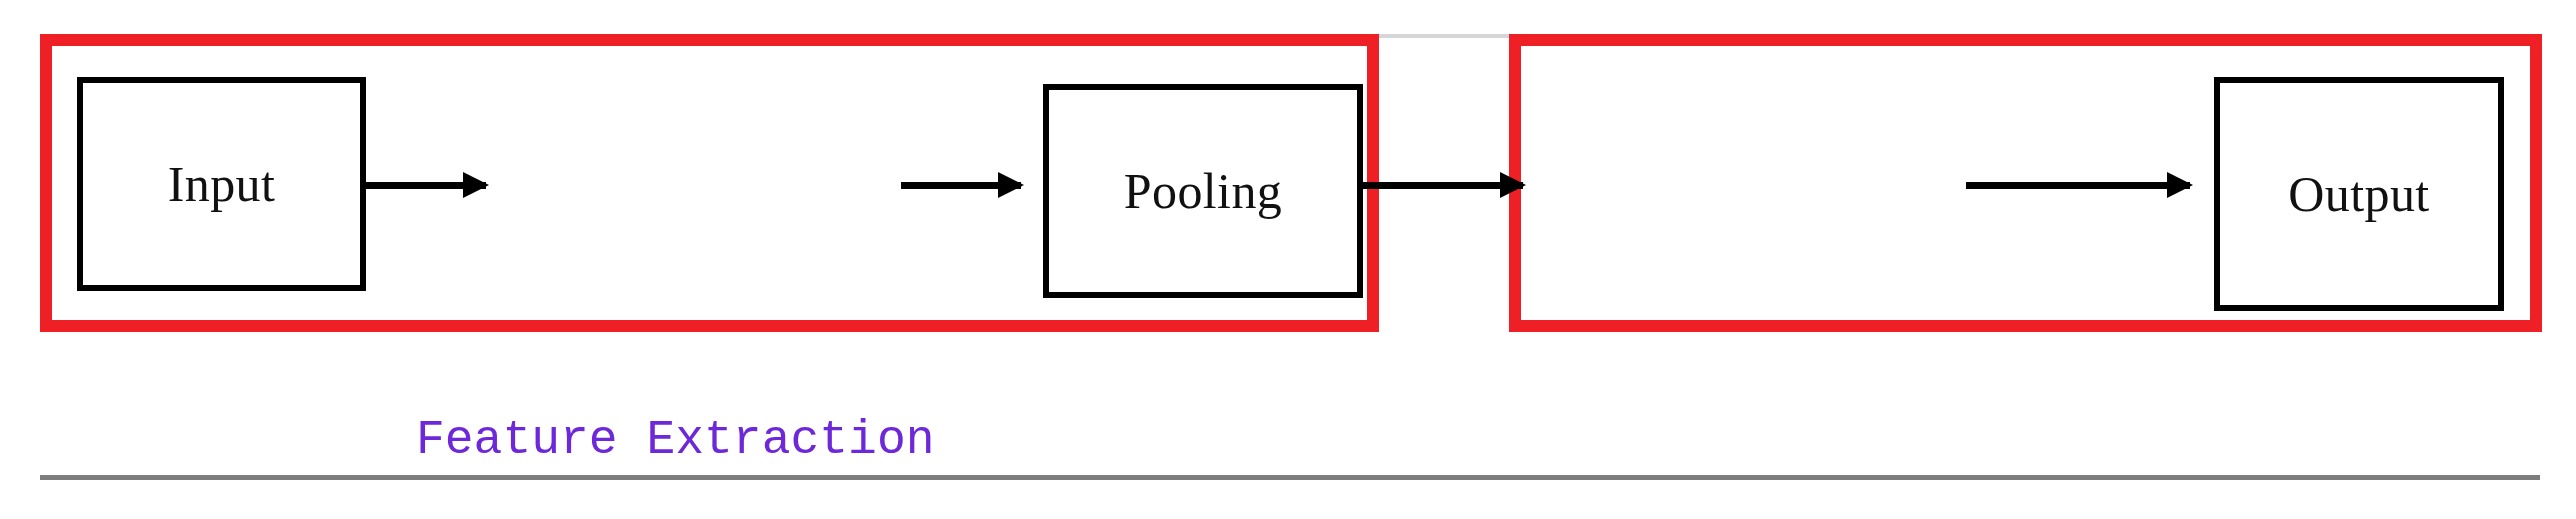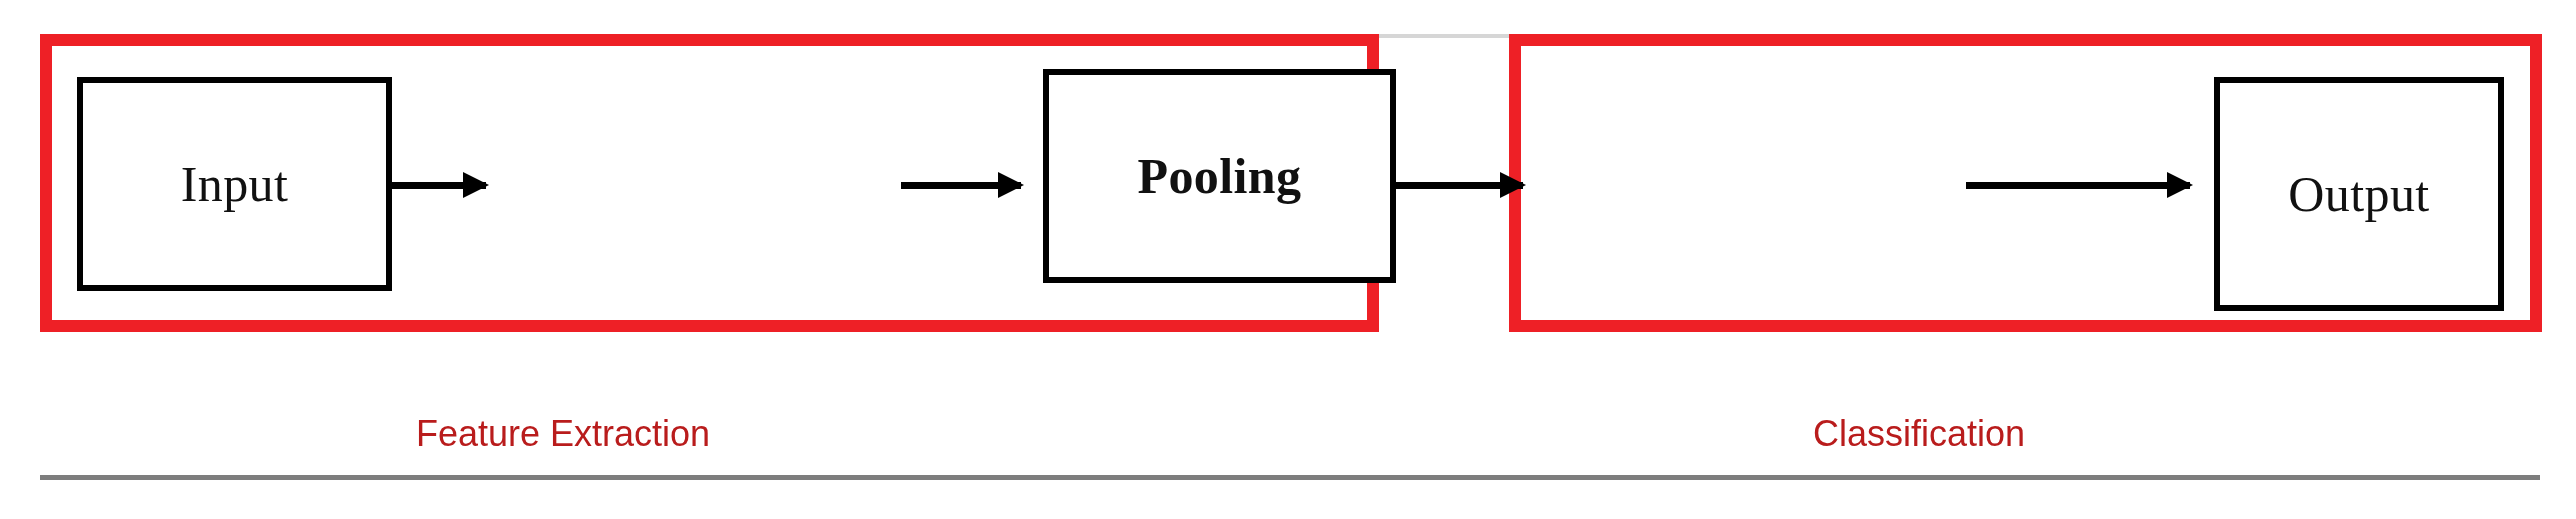--- a/index.html
+++ b/index.html
@@ -74,23 +74,23 @@
   }
   .node-label {
     font-family: "Liberation Serif", "DejaVu Serif", serif;
     font-size: 50px;
     line-height: 1;
     color: #111111;
     white-space: nowrap;
     letter-spacing: 0.4px;
   }
 
-  .node-input           { left: 77px;   top: 77px;  width: 315px; height: 214px; }
+  .node-input           { left: 77px;   top: 77px;  width: 289px; height: 214px; }
   .node-convolution     { left: 510px;  top: 77px;  width: 392px; height: 214px; }
-  .node-pooling         { left: 1043px; top: 69px;  width: 353px; height: 214px; font-weight: bold; }
+  .node-pooling         { left: 1043px; top: 84px;  width: 320px; height: 214px; }
   .node-fullyconnected  { left: 1545px; top: 77px;  width: 421px; height: 214px; }
   .node-output          { left: 2214px; top: 77px;  width: 290px; height: 234px; }
 
   
   .arrow {
     position: absolute;
     height: 6.8px;
     background: #000000;
     z-index: 5;
   }
@@ -109,24 +109,24 @@
 
   .arrow-1 { left: 366px;  top: 182px; width: 120px; }
   .arrow-2 { left: 901px; top: 182px; width: 120px; }
   .arrow-3 { left: 1335px; top: 182px; width: 188px; }
   .arrow-4 { left: 1966px; top: 182px; width: 224px; }
 
   
   .caption {
     position: absolute;
     top: 416px;
-    font-family: Liberation Sans, sans-serif;
-    font-size: 36px;
+    font-family: Liberation Mono, monospace;
+    font-size: 48px;
     line-height: 1;
-    color: #b91c1c;
+    color: #6d28d9;
     white-space: nowrap;
     z-index: 3;
   }
   .caption-feature { left: 416px; }
   .caption-class   { left: 1813px; }
 </style>
 </head>
 <body>
 
 <div id="stage">
@@ -151,18 +151,17 @@
     <span class="node-label">Pooling</span>
   </div>
 
 
   <div class="node node-output">
     <span class="node-label">Output</span>
   </div>
 
   <div class="caption caption-feature">Feature Extraction</div>
 
-  <div class="caption caption-class">Classification</div>
 
   <div class="bottom-rule"></div>
 
 </div>
 
 
 </body></html>

